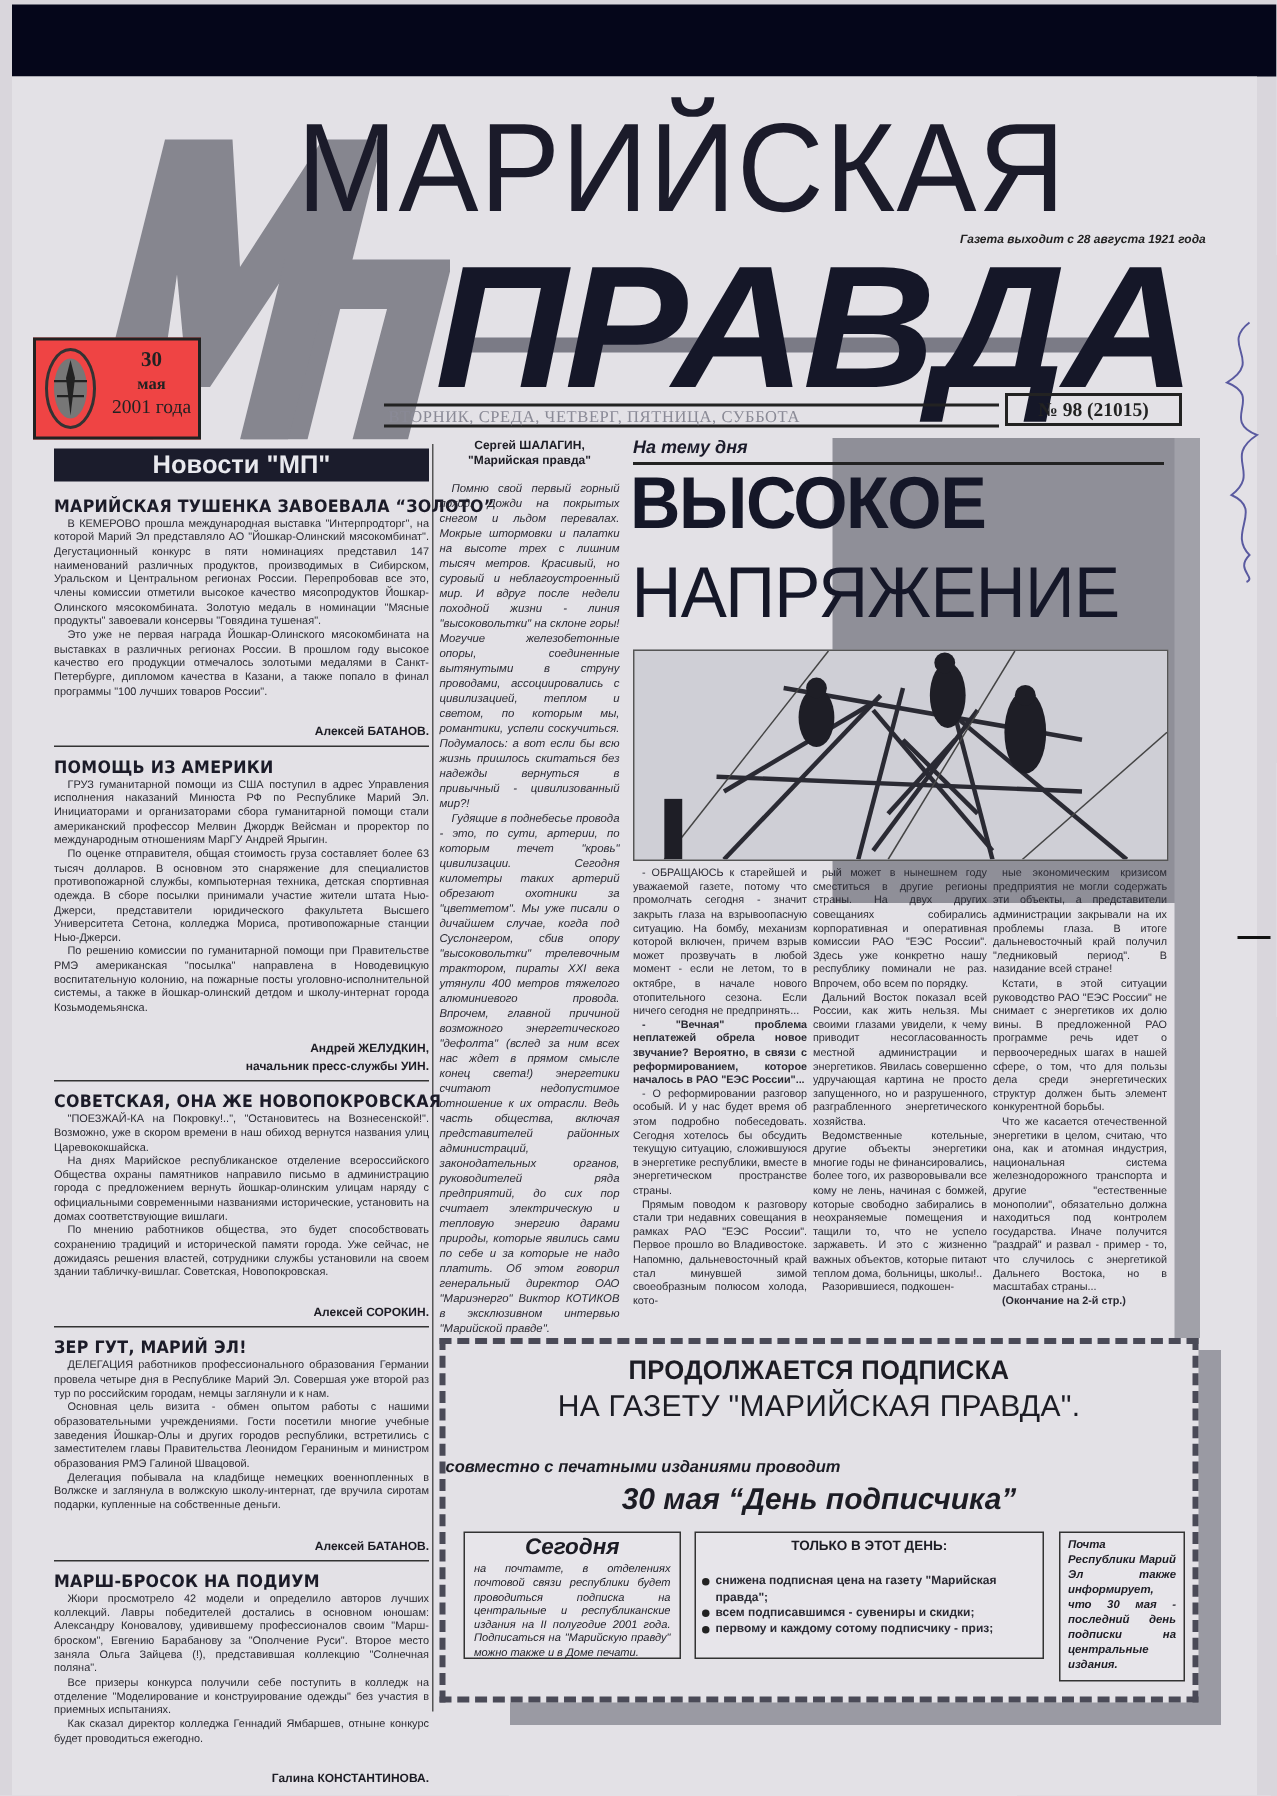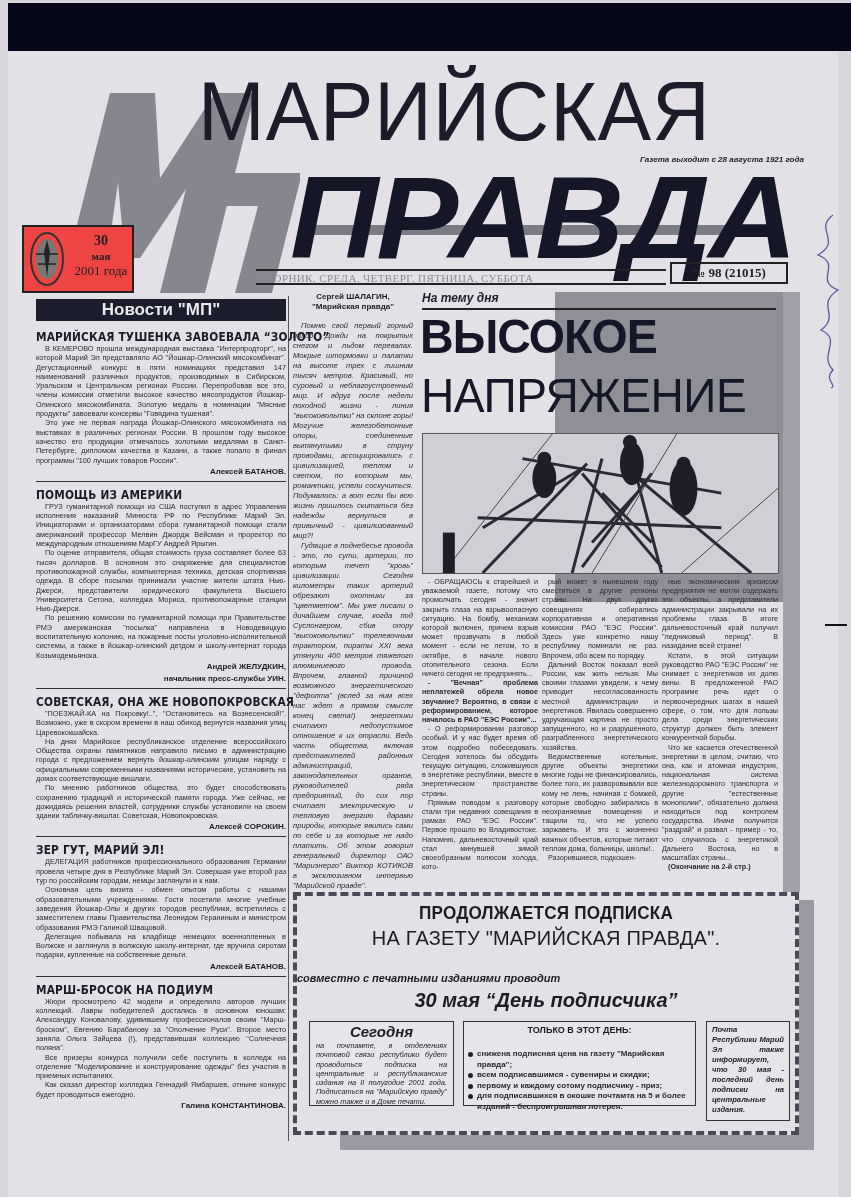--- a/index.html
+++ b/index.html
@@ -58,21 +58,21 @@
     background: #1b1c2c; color: #e9e9ee; text-align: center; font-size: 17px; font-weight: 700;
     height: 22px; line-height: 22px; margin-bottom: 9px;
   }
   .art-h {
     font-family: "DejaVu Sans", sans-serif; font-weight: 700; font-size: 11.5px; color: #1b1b28;
     transform: scaleX(0.92); transform-origin: left; white-space: nowrap; letter-spacing: 0.2px;
   }
   .art-p {
     font-size: 7.3px; line-height: 9.3px; text-align: justify; text-indent: 9px; color: #2b2b33;
   }
-  .art-sig { font-size: 8px; font-weight: 700; text-align: right; line-height: 10px; margin-top: 2px; }
+  .art-sig { font-size: 8px; font-weight: 700; text-align: right; line-height: 10px; margin-top: 18px; }
   .art-sep { border-top: 1.4px solid #333; margin: 4px 0 6px; }
   .vrule { position: absolute; width: 1px; background: #555; }
   
   .midcol { position: absolute; left: 293px; top: 292px; width: 120px; }
   .mid-byline { font-size: 8px; font-weight: 700; text-align: center; line-height: 10px; margin-bottom: 9px; }
   .mid-text { font-size: 7.6px; line-height: 10px; font-style: italic; text-align: justify; text-indent: 8px; color: #2a2a33; }
   
   .feat-gray { position: absolute; left: 555px; top: 292px; width: 245px; height: 310px; background: #8f8f98; }
   .feat-gray2 { position: absolute; left: 783px; top: 292px; width: 17px; height: 600px; background: #a1a1a9; }
   .feat-label { position: absolute; left: 422px; top: 291px; font-size: 12px; font-weight: 700; font-style: italic; color: #1b1b2a; }
@@ -284,21 +284,20 @@
     <div class="bt-h">Сегодня</div>
     <p class="bt-p">на почтамте, в отделениях почтовой связи республики будет проводиться подписка на центральные и республиканские издания на II полугодие 2001 года. Подписаться на "Марийскую правду" можно также и в Доме печати.</p>
   </div>
 
   <div class="ad-box box-only">
     <div class="bo-h">ТОЛЬКО В ЭТОТ ДЕНЬ:</div>
     <ul>
       <li><span class="dot"></span><span>снижена подписная цена на газету "Марийская правда";</span></li>
       <li><span class="dot"></span><span>всем подписавшимся - сувениры и скидки;</span></li>
       <li><span class="dot"></span><span>первому и каждому сотому подписчику - приз;</span></li>
-      <li><span class="dot"></span><span>для подписавшихся в окошке почтамта на 5 и более изданий - беспроигрышная лотерея.</span></li>
     </ul>
   </div>
 
   <div class="ad-box box-post">
     <p>Почта Республики Марий Эл также информирует, что 30 мая - последний день подписки на центральные издания.</p>
   </div>
 </div>
 
 <svg class="scribble" viewBox="0 0 48 180">
   <path d="M30 5 C10 20, 40 30, 15 45 C40 55, 10 70, 35 80 C12 95, 38 105, 18 120 C40 130, 15 145, 30 160 C20 170, 35 175, 28 178" stroke="#5a5aa0" stroke-width="1.3" fill="none"></path>

